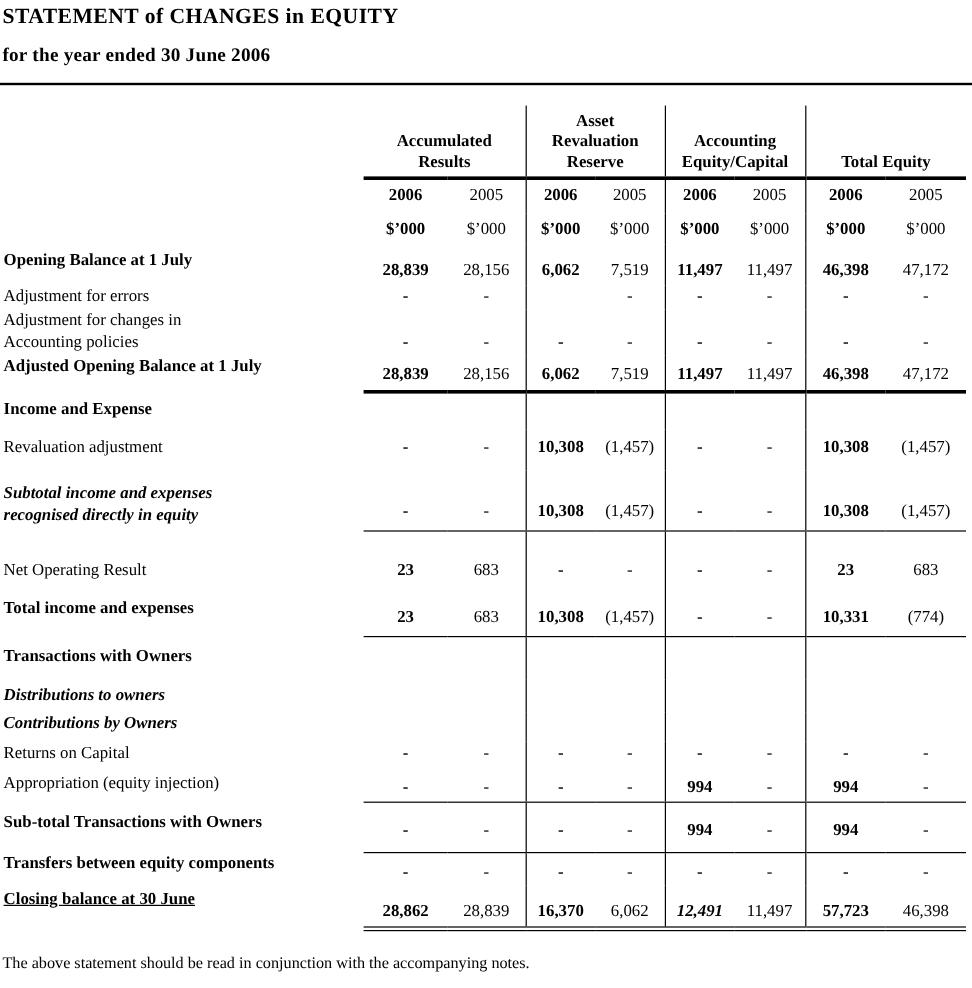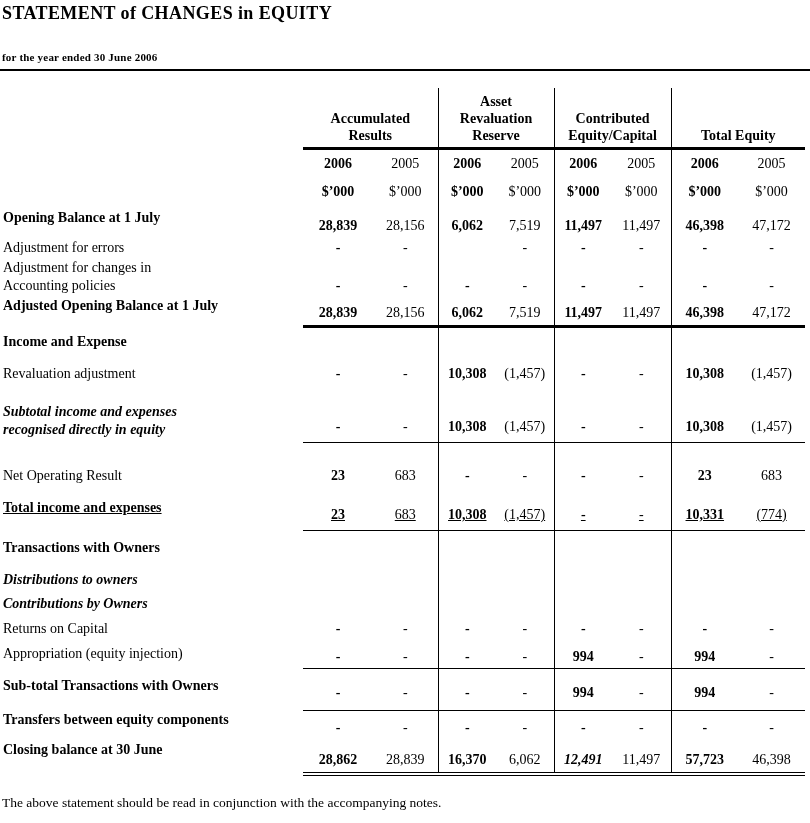--- a/index.html
+++ b/index.html
@@ -6,22 +6,22 @@
   .page {
     position:relative; width:810px; height:823px; background:#ffffff;
     font-family:"Liberation Serif","DejaVu Serif",serif; color:#000;
     overflow:hidden;
   }
   .title {
     position:absolute; left:2px; top:3px;
     font-size:18px; font-weight:bold; letter-spacing:0.4px;
   }
   .subtitle {
-    position:absolute; left:2px; top:51px;
-    font-size:11px; font-weight:bold; letter-spacing:0.2px;
+    position:absolute; left:2px; top:38px;
+    font-size:16px; font-weight:bold; letter-spacing:0.2px;
   }
   .toprule {
     position:absolute; left:0; top:69px; width:810px; height:0;
     border-top:2px solid #000;
   }
   table.equity {
     position:absolute; left:0; top:88px; width:805px;
     border-collapse:collapse; table-layout:fixed;
   }
   td { padding:0; font-size:14px; line-height:1.25; vertical-align:bottom; }
@@ -60,21 +60,21 @@
         <col style="width:67px">
     </colgroup>
     <tbody>
       <tr style="height:60px">
         <td class="lbl"></td>
         <td colspan="2" class="gh bb-thick">Accumulated
 Results</td>
         <td colspan="2" class="gh gl bb-thick">Asset
 Revaluation
 Reserve</td>
-        <td colspan="2" class="gh gl bb-thick">Contributed
+        <td colspan="2" class="gh gl bb-thick">Accounting
 Equity/Capital</td>
         <td colspan="2" class="gh gl bb-thick">Total Equity</td>
       </tr>
 
     <tr style="height: 30px;">
           <td class="lbl" style="padding-bottom: 0px;"></td>
           <td class="val b" style="padding-bottom: 6px;">2006</td>
           <td class="val" style="padding-bottom: 6px;">2005</td>
           <td class="val b gl" style="padding-bottom: 6px;">2006</td>
           <td class="val" style="padding-bottom: 6px;">2005</td>
@@ -177,21 +177,21 @@
           <td class="lbl" style="padding-bottom: 6px;">Net Operating Result</td>
           <td class="val b" style="padding-bottom: 6px;">23</td>
           <td class="val" style="padding-bottom: 6px;">683</td>
           <td class="val b gl" style="padding-bottom: 6px;">-</td>
           <td class="val" style="padding-bottom: 6px;">-</td>
           <td class="val b gl" style="padding-bottom: 6px;">-</td>
           <td class="val" style="padding-bottom: 6px;">-</td>
           <td class="val b gl" style="padding-bottom: 6px;">23</td>
           <td class="val" style="padding-bottom: 6px;">683</td>
         </tr>
-        <tr style="height: 40px; text-decoration: underline;">
+        <tr style="height: 40px;">
           <td class="lbl b" style="padding-bottom: 14px;">Total income and expenses</td>
           <td class="val b bb-thin" style="padding-bottom: 6px;">23</td>
           <td class="val bb-thin" style="padding-bottom: 6px;">683</td>
           <td class="val b gl bb-thin" style="padding-bottom: 6px;">10,308</td>
           <td class="val bb-thin" style="padding-bottom: 6px;">(1,457)</td>
           <td class="val b gl bb-thin" style="padding-bottom: 6px;">-</td>
           <td class="val bb-thin" style="padding-bottom: 6px;">-</td>
           <td class="val b gl bb-thin" style="padding-bottom: 6px;">10,331</td>
           <td class="val bb-thin" style="padding-bottom: 6px;">(774)</td>
         </tr>
@@ -266,21 +266,21 @@
           <td class="val b" style="padding-bottom: 2px;">-</td>
           <td class="val" style="padding-bottom: 2px;">-</td>
           <td class="val b gl" style="padding-bottom: 2px;">-</td>
           <td class="val" style="padding-bottom: 2px;">-</td>
           <td class="val b gl" style="padding-bottom: 2px;">-</td>
           <td class="val" style="padding-bottom: 2px;">-</td>
           <td class="val b gl" style="padding-bottom: 2px;">-</td>
           <td class="val" style="padding-bottom: 2px;">-</td>
         </tr>
         <tr style="height: 36px;">
-          <td class="lbl b" style="padding-bottom: 16px;">Closing balance at 30 June</td>
+          <td class="lbl b" style="padding-bottom: 16px; text-decoration: underline;">Closing balance at 30 June</td>
           <td class="val b bb-double" style="padding-bottom: 4px;">28,862</td>
           <td class="val bb-double" style="padding-bottom: 4px;">28,839</td>
           <td class="val b gl bb-double" style="padding-bottom: 4px;">16,370</td>
           <td class="val bb-double" style="padding-bottom: 4px;">6,062</td>
           <td class="val b gl bb-double" style="padding-bottom: 4px; font-style: italic;">12,491</td>
           <td class="val bb-double" style="padding-bottom: 4px;">11,497</td>
           <td class="val b gl bb-double" style="padding-bottom: 4px;">57,723</td>
           <td class="val bb-double" style="padding-bottom: 4px;">46,398</td>
         </tr>
       </tbody>

